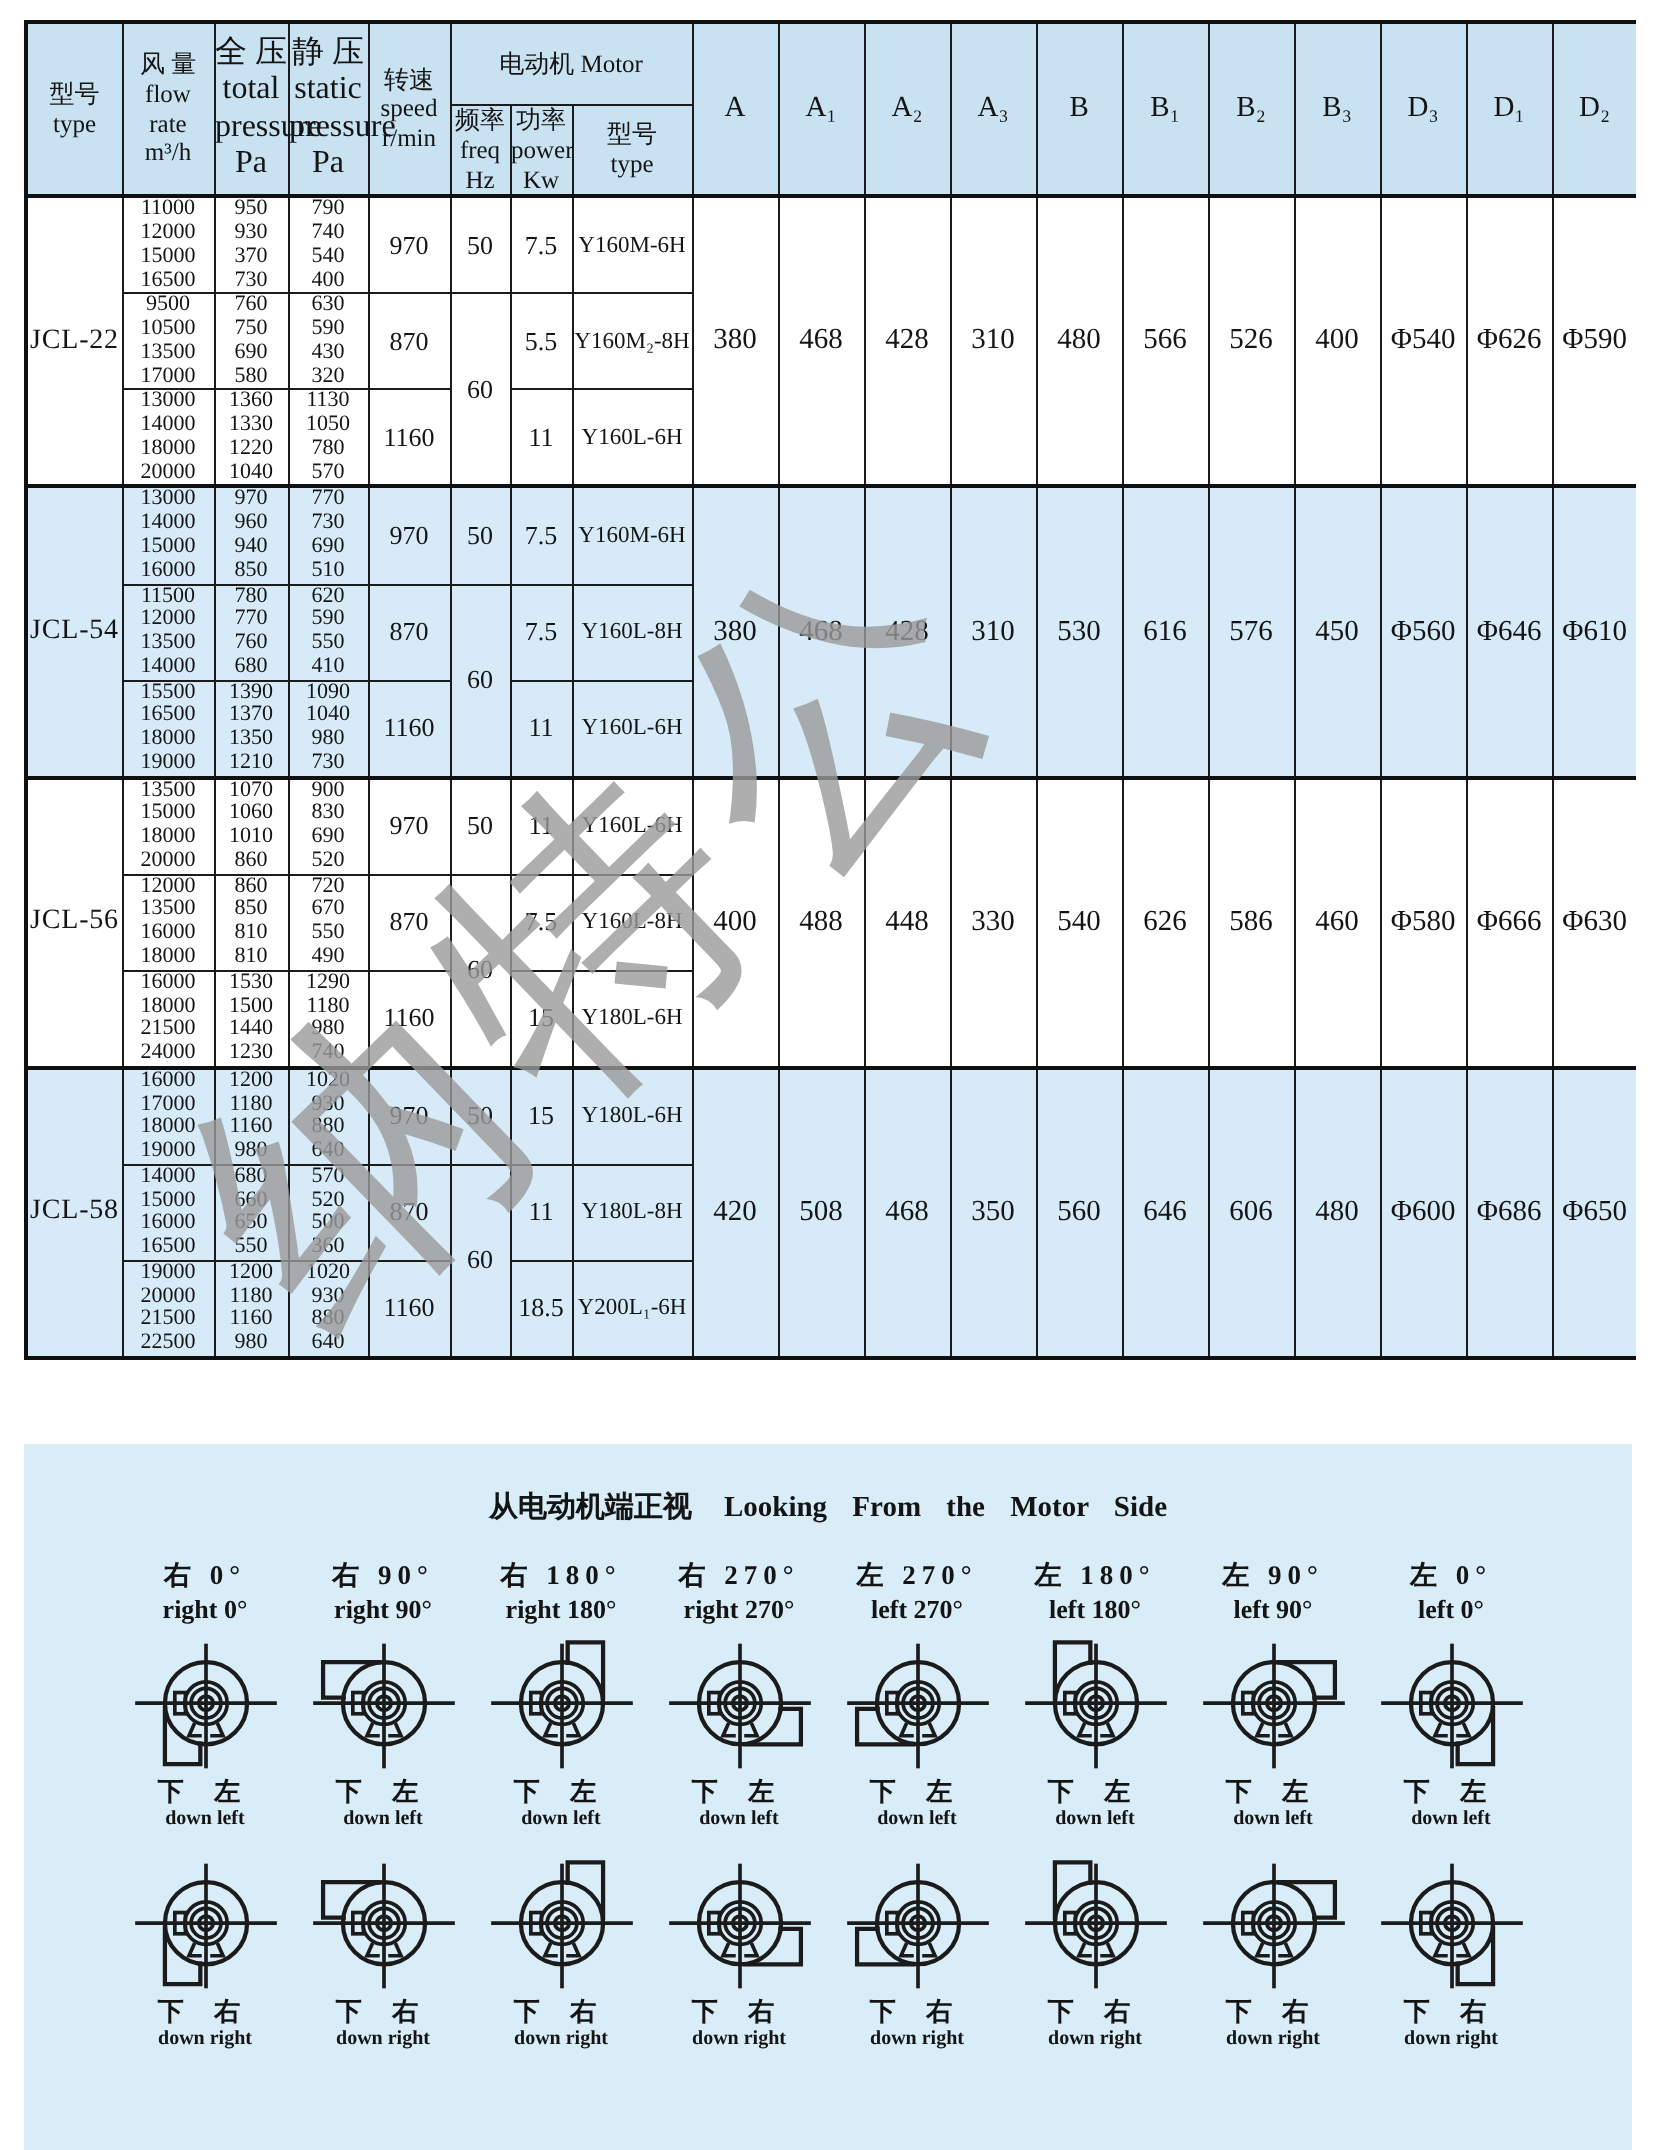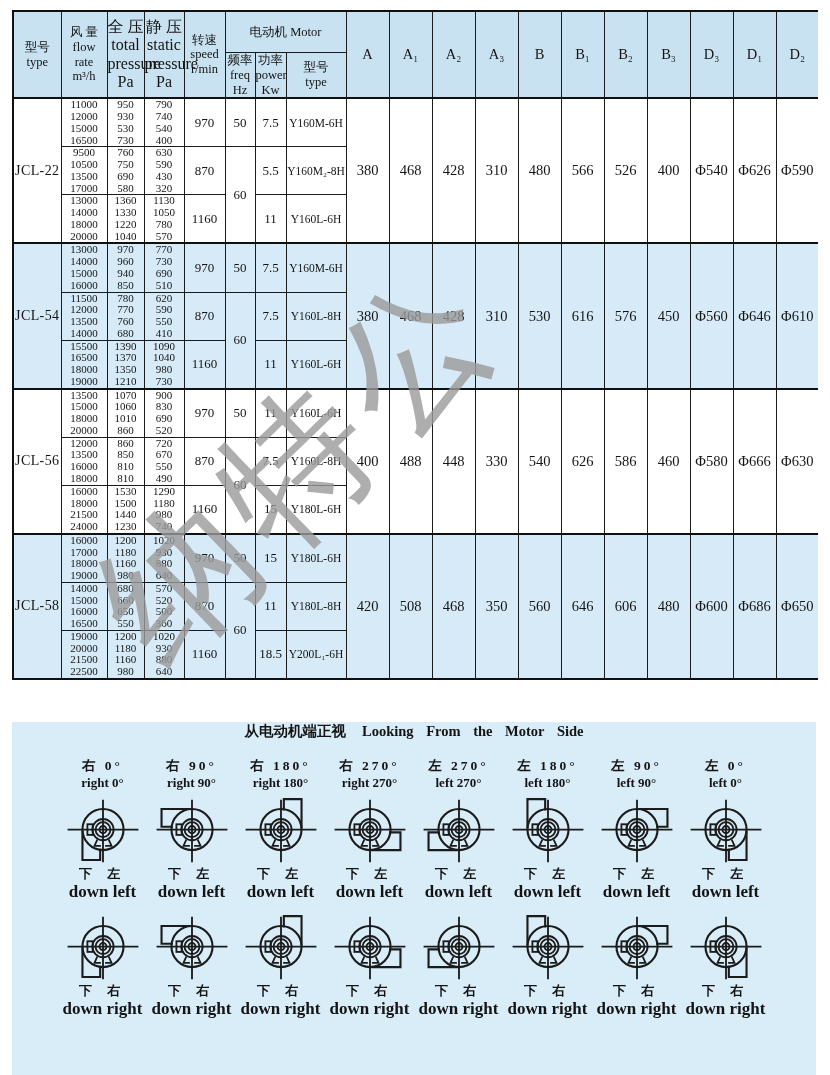--- a/index.html
+++ b/index.html
@@ -34,31 +34,31 @@
   
   .watermark{
     position:absolute;left:185px;top:495px;z-index:5;
     transform:rotate(-44deg);transform-origin:left bottom;
     font-family:"DejaVu Sans", sans-serif;
     font-size:150px;letter-spacing:12px;color:#9b9b9b;opacity:.8;
     white-space:nowrap;pointer-events:none;
   }
   
   .panel{margin:18px 0 0 12px;width:804px;height:380px;background:#d9edf8;box-sizing:border-box;}
-  .panel-title{text-align:center;font-size:14.5px;font-weight:bold;}
+  .panel-title{text-align:center;padding-top:22px;font-size:14.5px;font-weight:bold;}
   .panel-title .en{margin-left:16px;word-spacing:9px;}
   .fan-row{display:flex;justify-content:center;margin-top:8px;}
   .fan-row.second{margin-top:12px;}
   .fan-cell{width:89px;text-align:center;}
   .fan-head{height:38px;margin-top:8px;}
   .fan-head .cn{font-size:13.5px;font-weight:bold;letter-spacing:3px;}
   .fan-head .en{font-size:13px;font-weight:bold;}
   svg.fan{width:76px;height:68px;display:block;margin:2px auto 0;}
   .fan-foot .cn{font-size:13px;font-weight:bold;letter-spacing:6px;}
-  .fan-foot .en{font-size:17px;font-weight:bold;line-height:1;}
+  .fan-foot .en{font-size:10px;font-weight:bold;line-height:1;}
   .hidden-defs{position:absolute;width:0;height:0;overflow:hidden;}
 </style>
 </head>
 <body>
 
 <svg class="hidden-defs" aria-hidden="true">
   <defs>
     <g id="scrollShape" fill="none" stroke="#1b1b1b" stroke-width="3">
       <circle cx="52" cy="46" r="29"></circle>
       <path d="M23,48 L23,89 L48,89 L48,73"></path>
@@ -145,21 +145,21 @@
     <tbody>
 
       <tr class="plain group-start">
         <td class="model" rowspan="3">JCL-22</td>
         <td class="nums">11000
 12000
 15000
 16500</td>
         <td class="nums">950
 930
-530
+370
 730</td>
         <td class="nums">790
 740
 540
 400</td>
         <td class="mid">970</td>
         <td class="mid">50</td>
         <td class="mid">7.5</td>
         <td class="motor">Y160M-6H</td>
         <td class="dim" rowspan="3">380</td>

